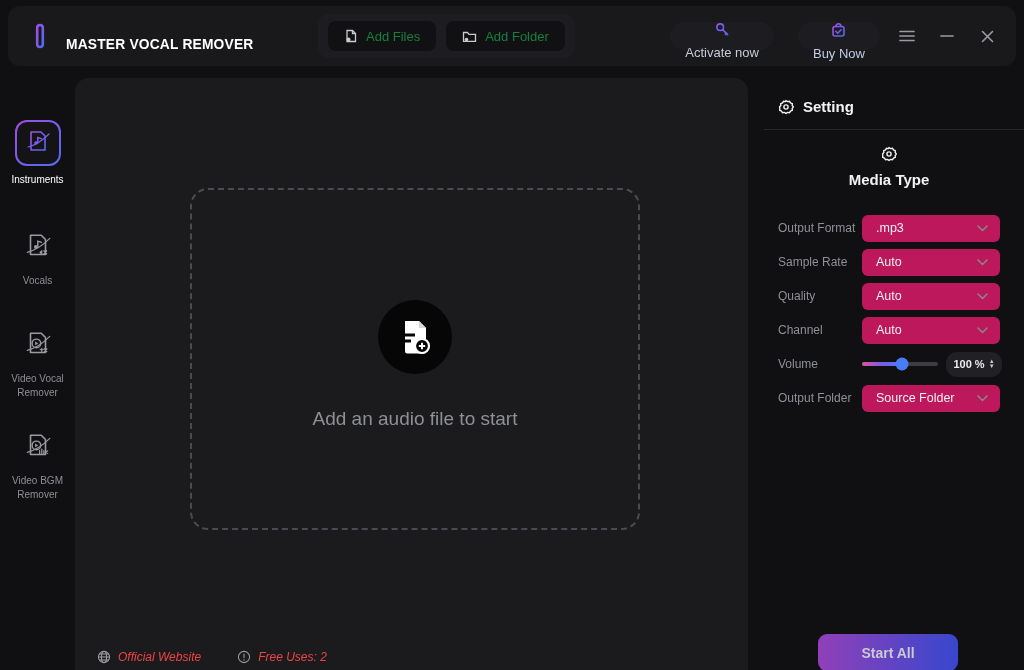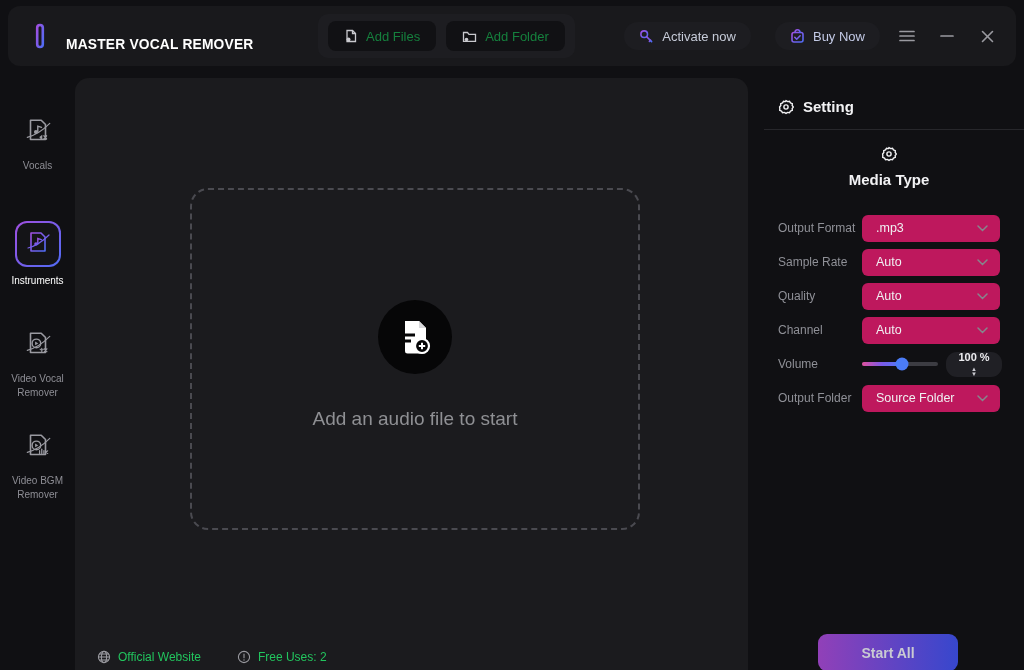--- a/index.html
+++ b/index.html
@@ -32,21 +32,21 @@
     height:30px; background:#111114; border-radius:8px;
     display:flex; align-items:center; gap:8px; padding:0 16px;
     color:#15803d; font-size:13px; cursor:pointer; border:none;
   }
   .right-cluster {
     margin-left:auto; display:flex; align-items:center; gap:14px;
   }
   .pill {
     height:28px; border-radius:14px; background:#1d1d21;
     display:flex; align-items:center; gap:8px; padding:0 15px;
-    color:#c6cbd8; font-size:13px; cursor:pointer; border:none;
+    color:#c6cbd8; font-size:13px; cursor:pointer; border:none;flex-direction:column;
   }
   .pill.buy { margin-left:10px; color:#c3cae6; }
   .winbtn {
     width:26px; height:26px; display:flex; align-items:center; justify-content:center;
     color:#9a9aa0; cursor:pointer; background:none; border:none;
   }
   .winbtn:first-of-type { margin-left:14px; }
 
   
   .sidebar {
@@ -88,21 +88,21 @@
     display:flex; align-items:center; justify-content:center; cursor:pointer;
   }
   .drop-hint {
     position:absolute; left:0; right:0; top:218px; text-align:center;
     color:#8f9094; font-size:19px;
   }
   .main-footer {
     position:absolute; left:22px; bottom:6px; display:flex; gap:36px;
     align-items:center;
   }
-  .footer-item { display:flex; align-items:center; gap:7px; color:#22c55e; font-size:12px; cursor:pointer; }
+  .footer-item { display:flex; align-items:center; gap:7px; color:#ef4444; font-size:12px; cursor:pointer;font-style:italic; }
 
   
   .right-panel { position:absolute; left:764px; top:78px; right:0; bottom:0; }
   .setting-header {
     display:flex; align-items:center; gap:9px; padding:20px 0 14px 14px;
     font-size:15px; font-weight:700; color:#f2f2f4;
   }
   .divider { height:1px; background:#27272b; }
   .media-header {
     display:flex; align-items:center; gap:9px; padding:16px 24px 6px 14px;
@@ -125,21 +125,21 @@
   .slider-fill {
     position:absolute; left:0; top:5px; height:4px; border-radius:2px; width:53%;
     background:linear-gradient(90deg,#e0519e,#7a5ae8,#4b7bf5);
   }
   .slider-thumb {
     position:absolute; left:53%; top:7px; width:13px; height:13px; border-radius:50%;
     background:#4b7cf7; transform:translate(-50%,-50%); cursor:grab;
   }
   .spinbox {
     margin-left:8px; width:56px; height:25px; background:#202025; border-radius:11px;
-    display:flex; align-items:center; justify-content:center; gap:4px;flex-direction:column;
+    display:flex; align-items:center; justify-content:center; gap:4px;
   }
   .spinbox .num { font-size:11px; color:#ececef; font-weight:700; }
   .spin-arrows { display:flex; flex-direction:column; line-height:5px; font-size:6px; color:#c9c9cf; cursor:pointer; }
   .start-btn {
     position:absolute; left:54px; top:528px; width:140px; height:37px;
     border:none; border-radius:9px; cursor:pointer;
     background:linear-gradient(90deg,#9140b8,#3747cd);
     color:#c9cad2; font-size:14px; font-weight:700;
     font-family:"Liberation Sans", sans-serif;
     margin-top:28px;
@@ -232,53 +232,53 @@
     <button class="winbtn">
       <svg width="13" height="13" viewBox="0 0 13 13" stroke="#9a9aa0" stroke-width="1.6" stroke-linecap="round">
         <line x1="1.5" y1="1.5" x2="11.5" y2="11.5"></line>
           <line x1="11.5" y1="1.5" x2="1.5" y2="11.5"></line>
       </svg>
     </button>
   </div>
 </div>
 
 <div class="sidebar">
-
-  <div class="side-item si-2">
-    <span class="icon-plain">
-      <svg width="30" height="30" viewBox="0 0 28 28" fill="none" stroke="#9a9aa1">
-        <path d="M7 3 h10 l4 4 v14 h-14 z" stroke-width="1.5" stroke-linejoin="round"></path>
-        <circle cx="12" cy="14" r="1.8" fill="#9a9aa1" stroke="none"></circle>
-        <path d="M13.8 14 V8.5 l3.5 1.2" stroke-width="1.3" stroke-linecap="round"></path>
-        <path d="M15.5 18.5 l2.5 -2 v5 l-2.5 -2 z" fill="#9a9aa1" stroke="none"></path>
-        <path d="M19.5 17.5 l2.5 3 M22 17.5 l-2.5 3" stroke-width="1.2" stroke-linecap="round"></path>
-        <path d="M4 19 C12 17 20 11 25 6" stroke-width="1.1" stroke-linecap="round"></path>
-      </svg>
-    </span>
-    <span class="lbl">Vocals</span>
-  </div>
 
   <div class="side-item active si-1">
     <span class="icon-box">
       <svg width="28" height="28" viewBox="0 0 28 28" fill="none">
         <path d="M7 3 h10 l4 4 v14 h-14 z" stroke="url(#gpb)" stroke-width="1.6" stroke-linejoin="round"></path>
         <circle cx="12" cy="14" r="1.8" fill="url(#gpb)"></circle>
         <path d="M13.8 14 V8.5 l3.5 1.2" stroke="url(#gpb)" stroke-width="1.4" stroke-linecap="round"></path>
         <g stroke="url(#gpb)" stroke-width="1.6" stroke-linecap="round">
           <line x1="10" y1="20" x2="10" y2="17.5"></line>
           <line x1="13" y1="20" x2="13" y2="16"></line>
           <line x1="16" y1="20" x2="16" y2="14.5"></line>
           <line x1="19" y1="20" x2="19" y2="13"></line>
         </g>
         <path d="M4 18 C12 16 20 10 25 5" stroke="url(#gpb)" stroke-width="1.2" stroke-linecap="round"></path>
       </svg>
     </span>
     <span class="lbl">Instruments</span>
   </div>
 
+  <div class="side-item si-2">
+    <span class="icon-plain">
+      <svg width="30" height="30" viewBox="0 0 28 28" fill="none" stroke="#9a9aa1">
+        <path d="M7 3 h10 l4 4 v14 h-14 z" stroke-width="1.5" stroke-linejoin="round"></path>
+        <circle cx="12" cy="14" r="1.8" fill="#9a9aa1" stroke="none"></circle>
+        <path d="M13.8 14 V8.5 l3.5 1.2" stroke-width="1.3" stroke-linecap="round"></path>
+        <path d="M15.5 18.5 l2.5 -2 v5 l-2.5 -2 z" fill="#9a9aa1" stroke="none"></path>
+        <path d="M19.5 17.5 l2.5 3 M22 17.5 l-2.5 3" stroke-width="1.2" stroke-linecap="round"></path>
+        <path d="M4 19 C12 17 20 11 25 6" stroke-width="1.1" stroke-linecap="round"></path>
+      </svg>
+    </span>
+    <span class="lbl">Vocals</span>
+  </div>
+
   <div class="side-item si-3">
     <span class="icon-plain">
       <svg width="30" height="30" viewBox="0 0 28 28" fill="none" stroke="#9a9aa1">
         <path d="M7 3 h10 l4 4 v14 h-14 z" stroke-width="1.5" stroke-linejoin="round"></path>
         <circle cx="12.5" cy="12.5" r="4" stroke-width="1.3"></circle>
         <path d="M11.3 10.8 l3 1.7 -3 1.7 z" fill="#9a9aa1" stroke="none"></path>
         <path d="M17.5 17 v3 M16 18 a1.8 1.8 0 0 0 3 0" stroke-width="1.1" stroke-linecap="round"></path>
         <path d="M20 17.5 l2.3 2.7 M22.3 17.5 l-2.3 2.7" stroke-width="1.1" stroke-linecap="round"></path>
         <path d="M4 19 C12 17 20 11 25 6" stroke-width="1.1" stroke-linecap="round"></path>
       </svg>

